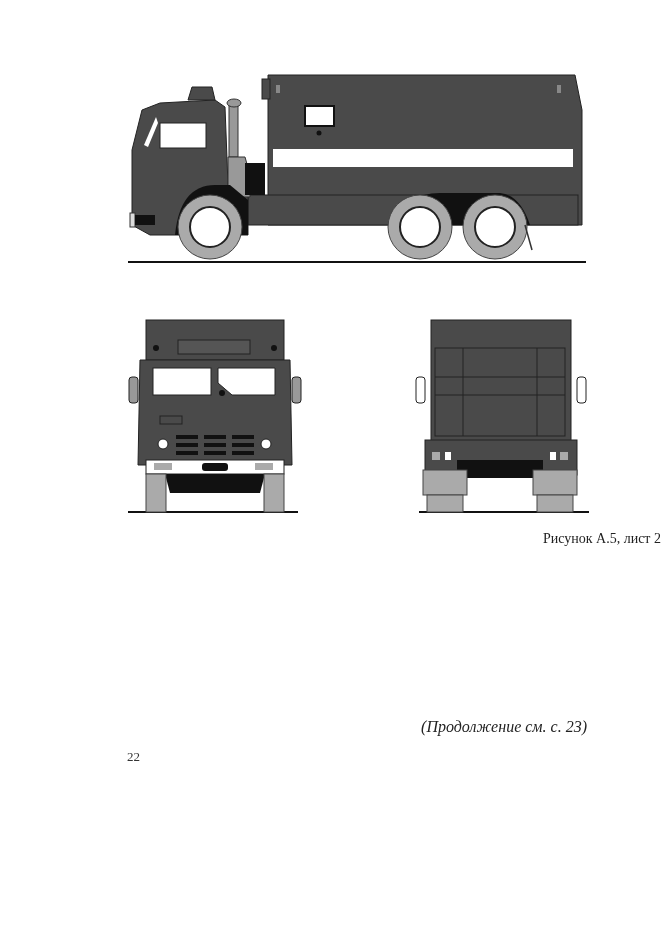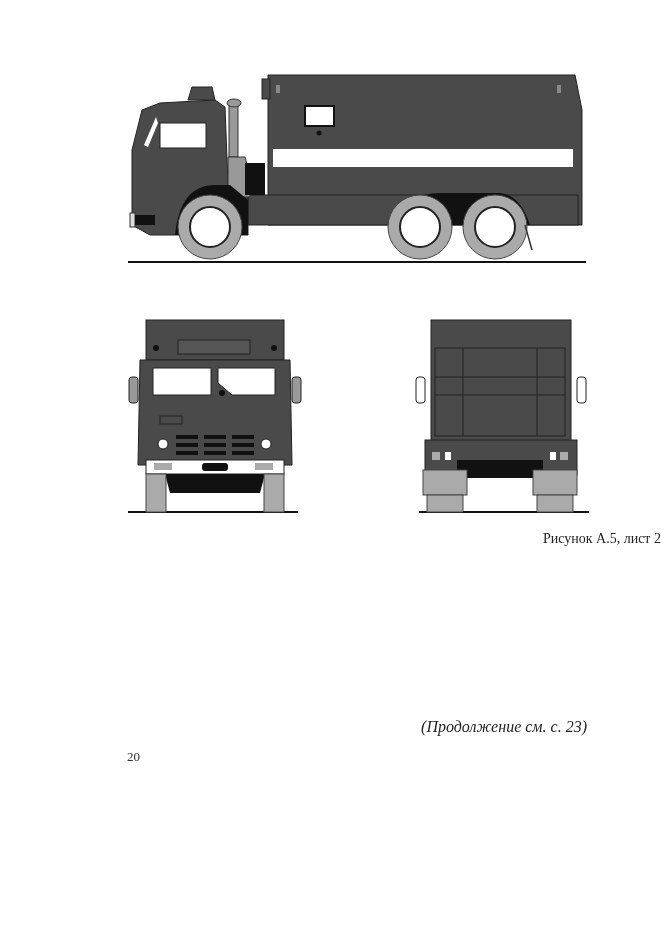--- a/index.html
+++ b/index.html
@@ -111,13 +111,13 @@
     <rect x="155" y="137" width="8" height="8" fill="#aaa"></rect>
   <rect x="52" y="145" width="86" height="18" fill="#111"></rect>
   <rect x="18" y="155" width="44" height="25" fill="#aaa" stroke="#444"></rect>
   <rect x="128" y="155" width="44" height="25" fill="#aaa" stroke="#444"></rect>
   <rect x="22" y="180" width="36" height="17" fill="#aaa" stroke="#444"></rect>
   <rect x="132" y="180" width="36" height="17" fill="#aaa" stroke="#444"></rect>
 </svg>
 
 <div class="caption">Рисунок А.5, лист 2</div>
 <div class="continue">(Продолжение см. с. 23)</div>
-<div class="pagenum">20</div>
+<div class="pagenum">22</div>
 
 </body></html>

